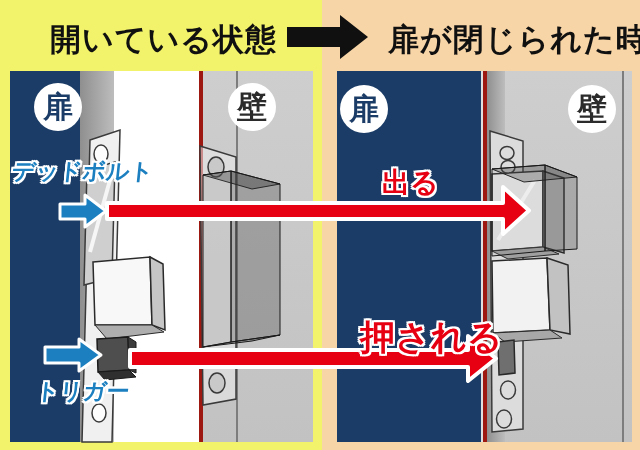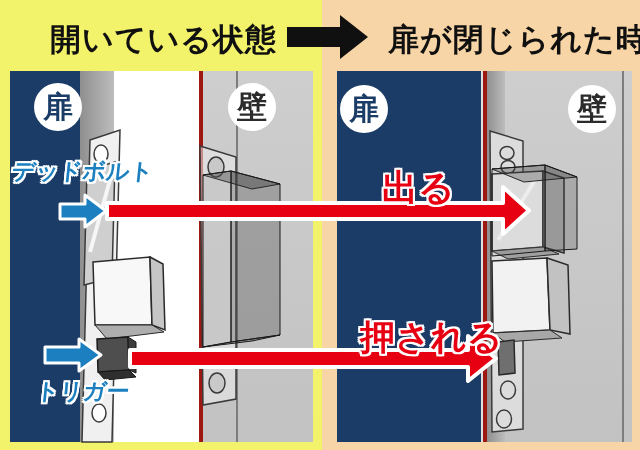--- a/index.html
+++ b/index.html
@@ -108,16 +108,16 @@
     <path d="M287,27 L340,27 L340,15 L368,37 L340,59 L340,47 L287,47 Z" fill="#101010"></path>
   </svg>
 
   <div class="badge badge-door" style="left:34px;top:83px;">扉</div>
   <div class="badge badge-wall" style="left:228px;top:83px;">壁</div>
   <div class="badge badge-door" style="left:340px;top:85px;">扉</div>
   <div class="badge badge-wall" style="left:568px;top:85px;">壁</div>
 
   <div class="lbl lbl-blue outlined" style="left:12px;top:156px;">デッドボルト</div>
   <div class="lbl lbl-blue outlined" style="left:36px;top:376px;">トリガー</div>
-  <div class="lbl lbl-red outlined" style="left:382px;top:164px;font-size:36px;">出る</div>
+  <div class="lbl lbl-red outlined" style="left:382px;top:164px;font-size:28px;">出る</div>
   <div class="lbl lbl-red outlined" style="left:360px;top:314px;font-size:35px;">押される</div>
 
 </div>
 
 </body></html>

